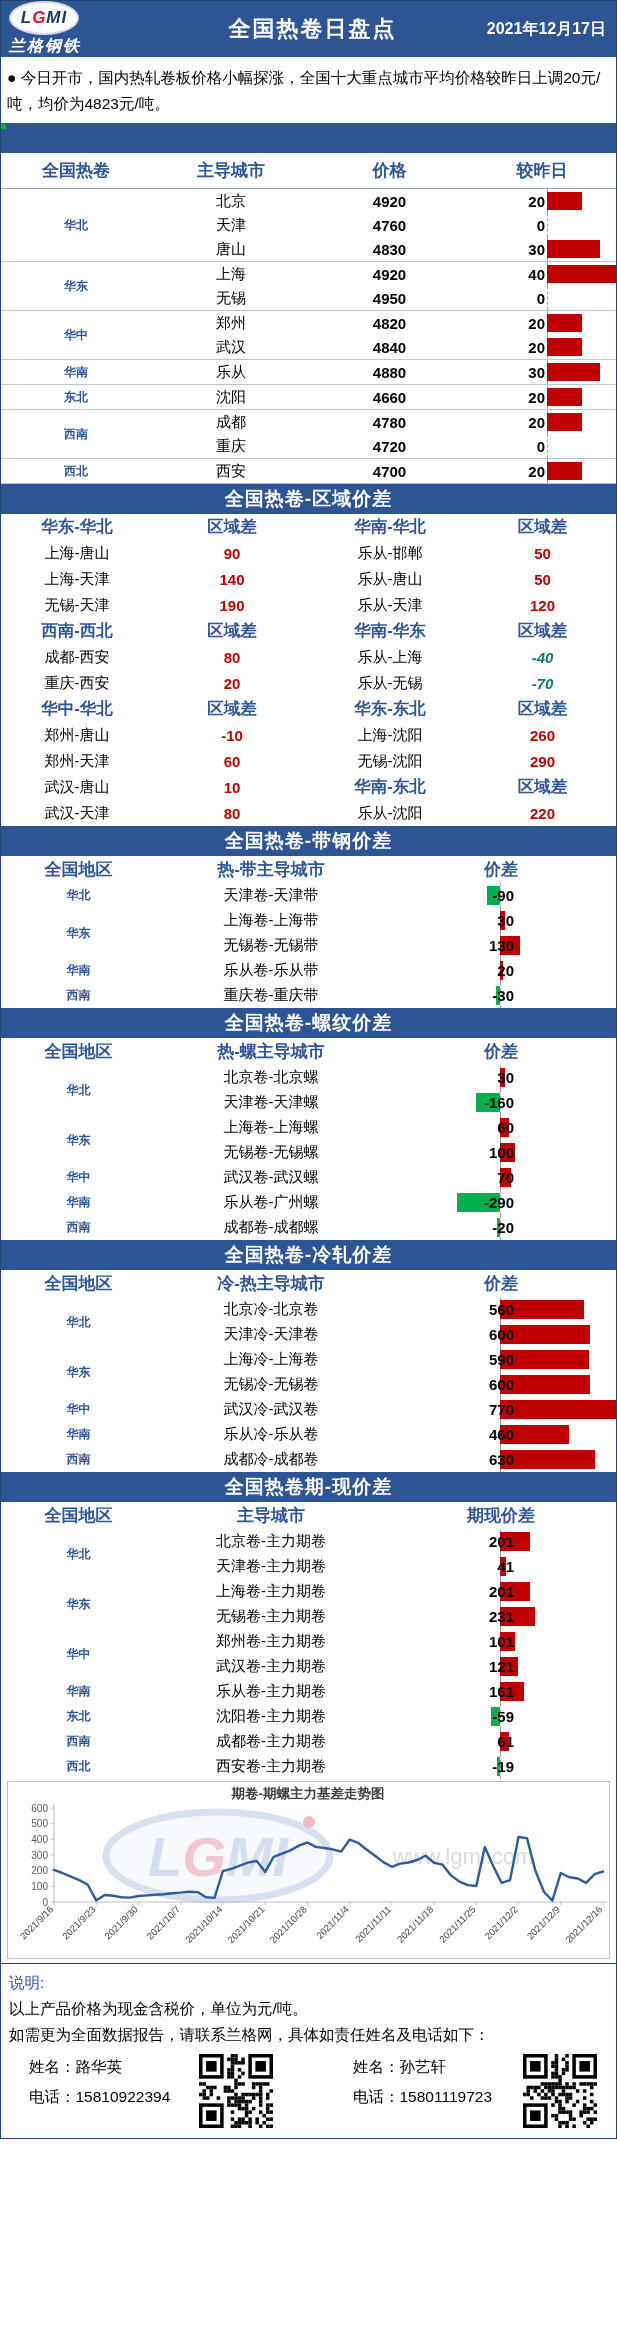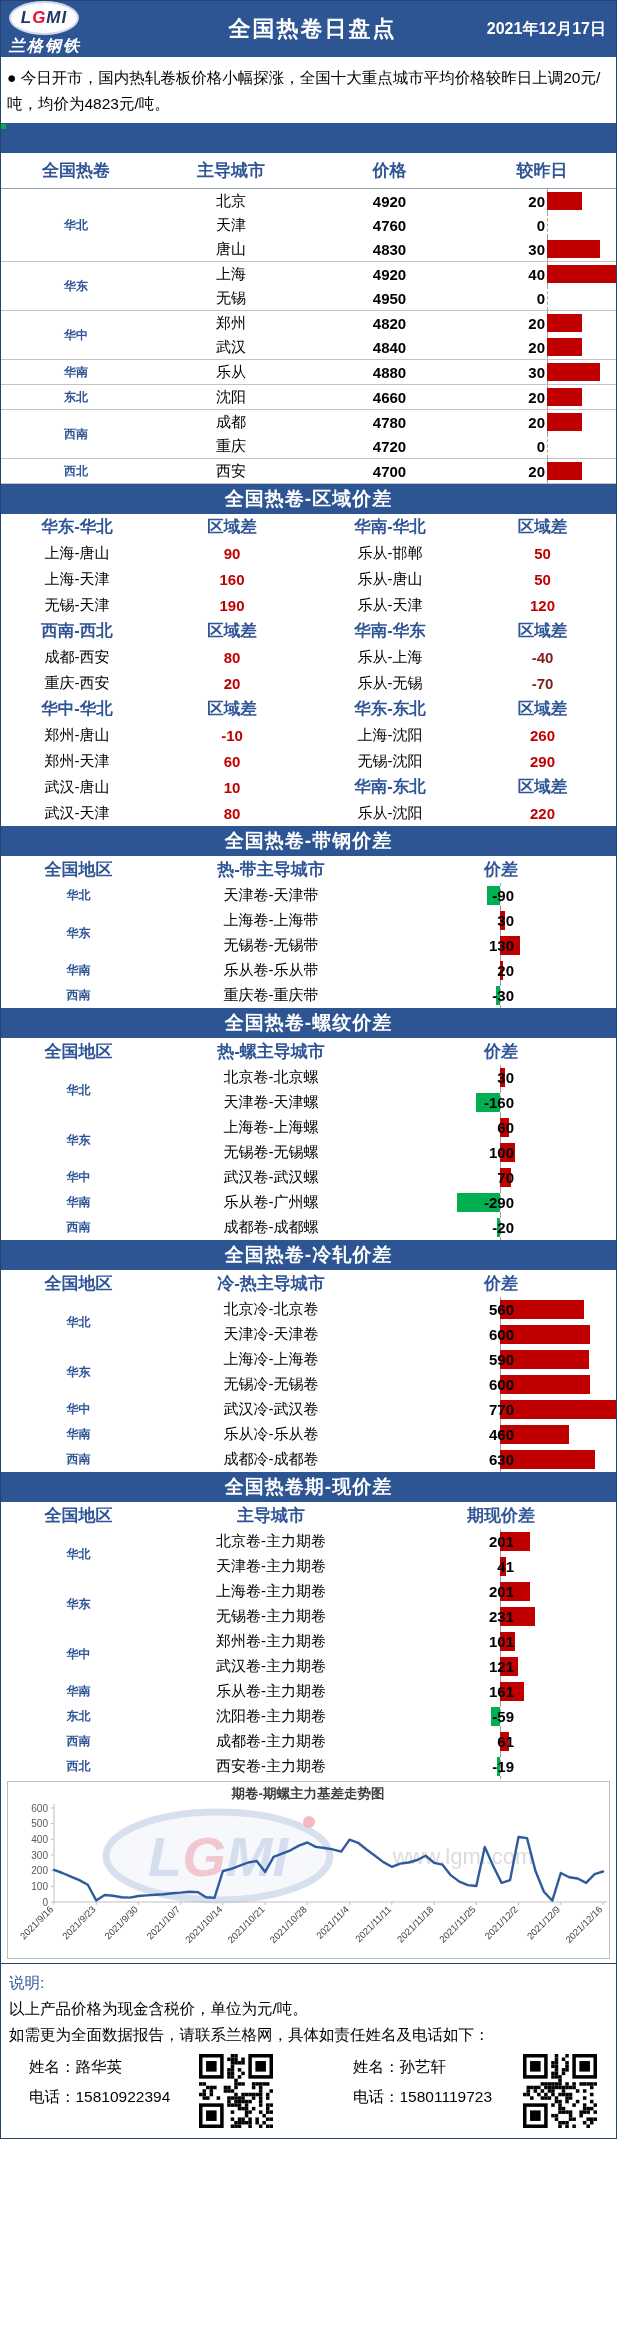--- a/index.html
+++ b/index.html
@@ -46,21 +46,21 @@
   td.valcell .axis{position:absolute;top:0;bottom:0;border-left:1px dashed #a0a0a0;width:0;}
   td.valcell .bar{position:absolute;top:3px;bottom:3px;background:#c00000;}
   td.valcell .bar.neg{background:#00b050;}
   td.valcell .num{position:absolute;top:0;bottom:0;left:0;display:flex;align-items:center;
      justify-content:flex-end;font-weight:bold;z-index:2;}
 
   
   #tbl-region td{height:26px;}
   #tbl-region td.rhdr{color:#2f5597;font-weight:bold;font-size:16.5px;}
   .red{color:#c00000;font-weight:bold;}
-  .green{color:#7f1d1d;font-weight:bold;}
+  .green{color:#0f766e;font-weight:bold;font-style:italic;}
 
   
   #tbl-fpair th{height:33px;font-size:18px;}
   #tbl-fpair td{height:33px;}
 
   
   .chartbox{margin:2px 6px 4px 6px;border:1px solid #bfbfbf;}
 
   
   .footer{border-top:1px solid #24456e;padding:6px 8px 10px 8px;font-size:15.5px;line-height:26px;}
@@ -244,21 +244,21 @@
           <td class="rhdr">区域差</td>
         </tr>
         <tr>
           <td>上海-唐山</td>
           <td class="red">90</td>
           <td>乐从-邯郸</td>
           <td class="red">50</td>
         </tr>
         <tr>
           <td>上海-天津</td>
-          <td class="red">160</td>
+          <td class="red">140</td>
           <td>乐从-唐山</td>
           <td class="red">50</td>
         </tr>
         <tr>
           <td>无锡-天津</td>
           <td class="red">190</td>
           <td>乐从-天津</td>
           <td class="red">120</td>
         </tr>
         <tr>

